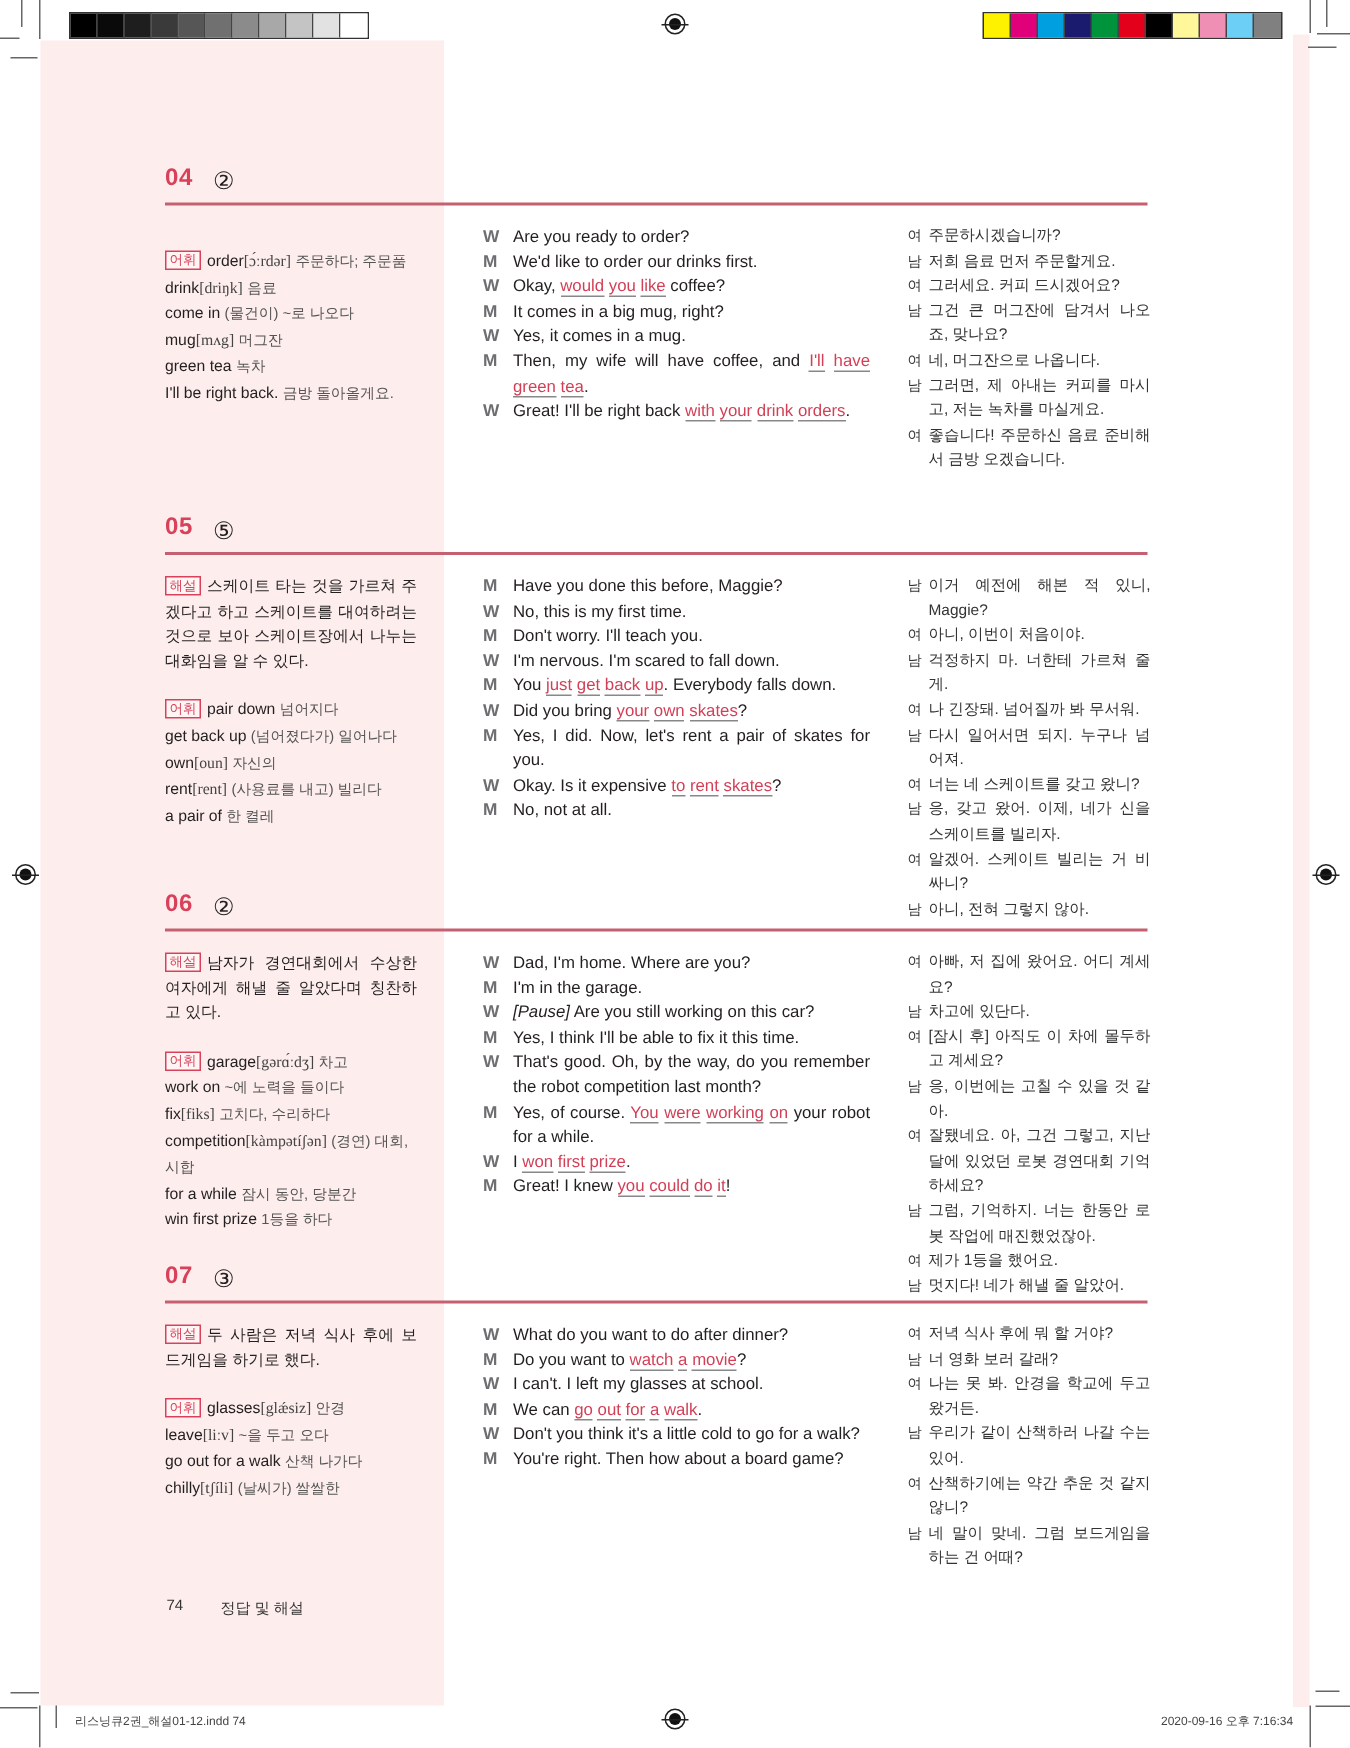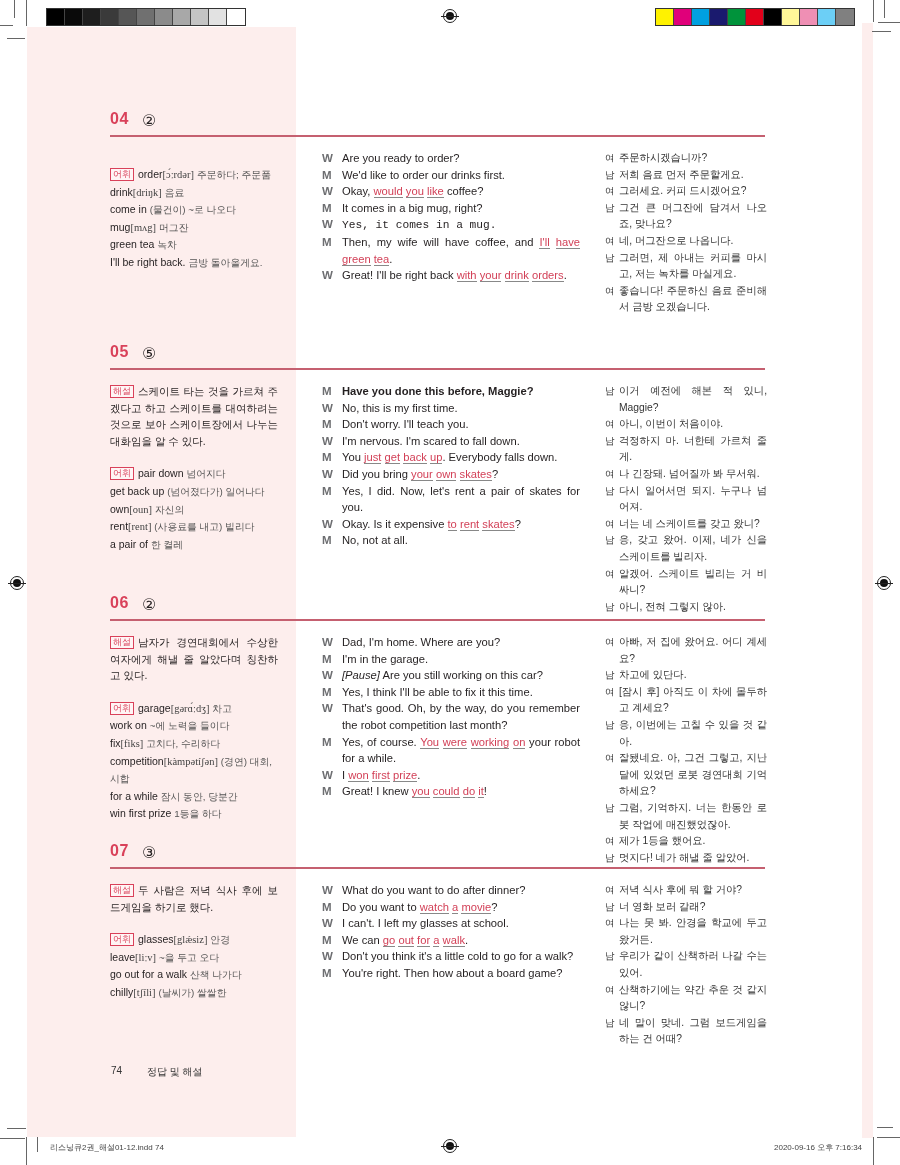--- a/index.html
+++ b/index.html
@@ -134,21 +134,21 @@
       <div class="line">
         <span class="spk">W</span>
         <span class="txt"><span style="white-space: pre-wrap;">Okay, </span><span class="hl" style="white-space: pre-wrap;">would</span><span style="white-space: pre-wrap;"> </span><span class="hl" style="white-space: pre-wrap;">you</span><span style="white-space: pre-wrap;"> </span><span class="hl" style="white-space: pre-wrap;">like</span><span style="white-space: pre-wrap;"> coffee?</span></span>
       </div>
       <div class="line">
         <span class="spk">M</span>
         <span class="txt"><span style="white-space: pre-wrap;">It comes in a big mug, right?</span></span>
       </div>
       <div class="line">
         <span class="spk">W</span>
-        <span class="txt"><span style="white-space: pre-wrap; font-family: Liberation Mono, monospace;">Yes, it comes in a mug.</span></span>
+        <span class="txt"><span style="white-space: pre-wrap;">Yes, it comes in a mug.</span></span>
       </div>
       <div class="line">
         <span class="spk">M</span>
         <span class="txt"><span style="white-space: pre-wrap;">Then, my wife will have coffee, and </span><span class="hl" style="white-space: pre-wrap;">I'll</span><span style="white-space: pre-wrap;"> </span><span class="hl" style="white-space: pre-wrap;">have</span><span style="white-space: pre-wrap;"> </span><span class="hl" style="white-space: pre-wrap;">green</span><span style="white-space: pre-wrap;"> </span><span class="hl" style="white-space: pre-wrap;">tea</span><span style="white-space: pre-wrap;">.</span></span>
       </div>
       <div class="line">
         <span class="spk">W</span>
         <span class="txt"><span style="white-space: pre-wrap;">Great! I'll be right back </span><span class="hl" style="white-space: pre-wrap;">with</span><span style="white-space: pre-wrap;"> </span><span class="hl" style="white-space: pre-wrap;">your</span><span style="white-space: pre-wrap;"> </span><span class="hl" style="white-space: pre-wrap;">drink</span><span style="white-space: pre-wrap;"> </span><span class="hl" style="white-space: pre-wrap;">orders</span><span style="white-space: pre-wrap;">.</span></span>
       </div>
     </div>
@@ -195,21 +195,21 @@
         <div class="vocab-row"><span class="tag">어휘</span><span class="en">pair down</span> <span class="ko">넘어지다</span></div>
         <div class="vocab-row"><span class="en">get back up</span> <span class="ko">(넘어졌다가) 일어나다</span></div>
         <div class="vocab-row"><span class="en">own</span><span class="ph">[oun]</span> <span class="ko">자신의</span></div>
         <div class="vocab-row"><span class="en">rent</span><span class="ph">[rent]</span> <span class="ko">(사용료를 내고) 빌리다</span></div>
         <div class="vocab-row"><span class="en">a pair of</span> <span class="ko">한 켤레</span></div>
       </div>
     </div>
     <div class="col-mid" style="top: 40px;">
       <div class="line">
         <span class="spk">M</span>
-        <span class="txt"><span style="white-space: pre-wrap; font-weight: bold;">Have you done this before, Maggie?</span></span>
+        <span class="txt"><span style="white-space: pre-wrap;">Have you done this before, Maggie?</span></span>
       </div>
       <div class="line">
         <span class="spk">W</span>
         <span class="txt"><span style="white-space: pre-wrap;">No, this is my first time.</span></span>
       </div>
       <div class="line">
         <span class="spk">M</span>
         <span class="txt"><span style="white-space: pre-wrap;">Don't worry. I'll teach you.</span></span>
       </div>
       <div class="line">

